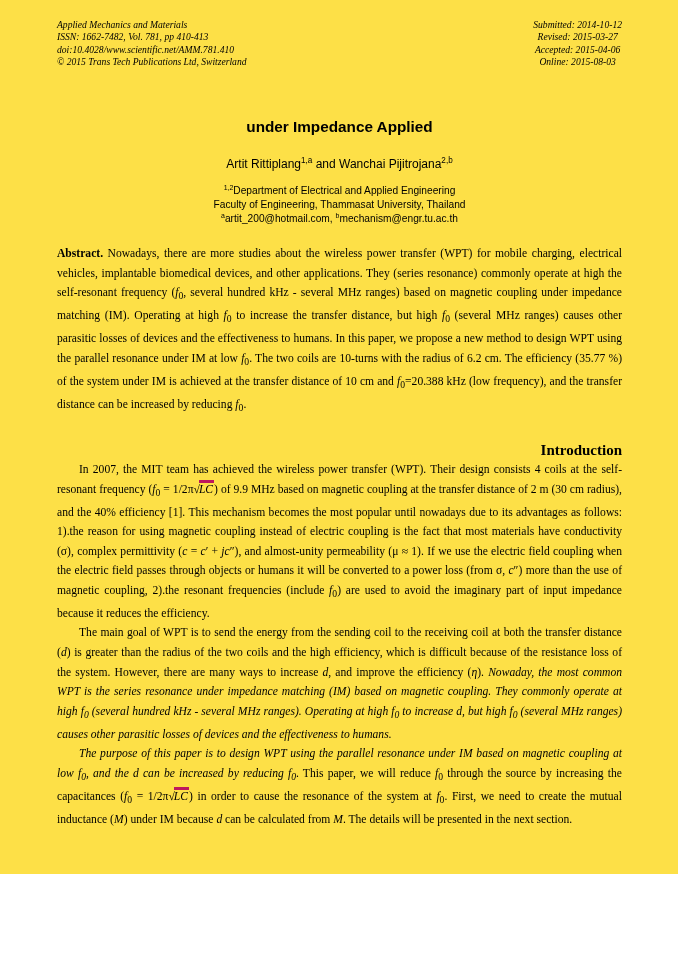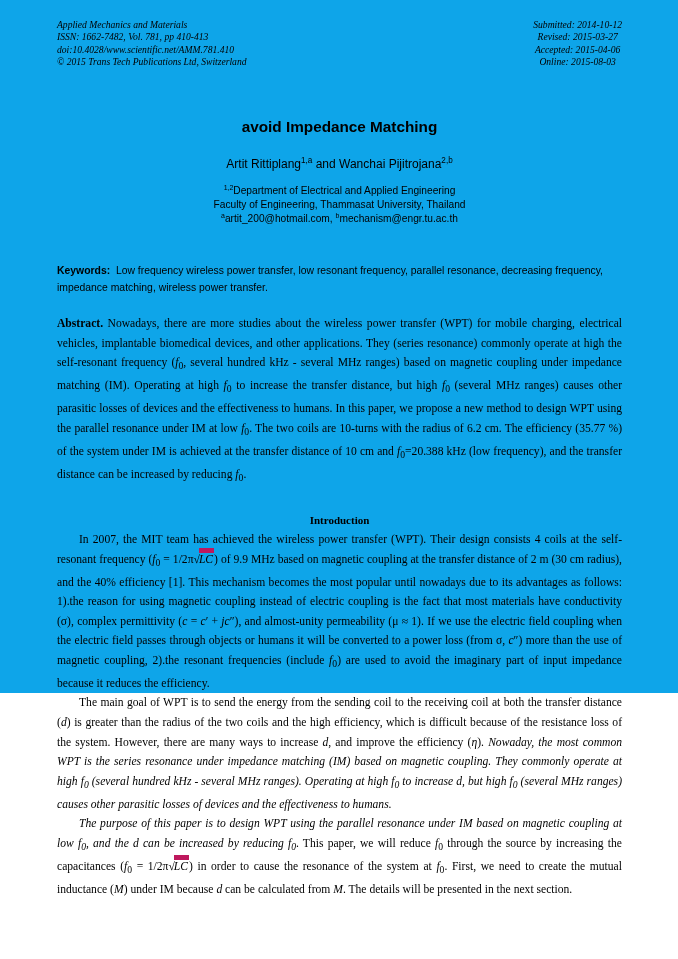--- a/index.html
+++ b/index.html
@@ -10,24 +10,24 @@
   body {
     width: 678px;
     height: 959px;
     font-family: "Liberation Serif", "DejaVu Serif", serif;
     color: #000000;
     overflow: hidden;
   }
   .page {
     position: relative;
     width: 678px;
-    height: 693px;
+    height: 874px;
     padding: 0;
     box-sizing: border-box;
-    background: #0ea5e9;
+    background: #fde047;
   }
   .content {
     position: absolute;
     left: 57px;
     top: 19px;
     width: 565px;
   }
 
   
   .journal-header {
@@ -93,43 +93,43 @@
     font-size: 11.6px;
     line-height: 19.6px;
     text-align: justify;
     text-justify: inter-word;
     margin-top: 18px;
   }
   .abstract .ab-label { font-weight: bold; }
 
   
   .section-heading {
-    font-size: 11px;
+    font-size: 15px;
     font-weight: bold;
     line-height: 19.6px;
     margin-top: 23px;
-    text-align: center;
+    text-align: right;
   }
 
   
   .body-par {
     font-size: 11.6px;
     line-height: 19.6px;
     text-align: justify;
     text-justify: inter-word;
     text-indent: 22px;
     margin-top: 5px;
   }
   .body-par.tight { margin-top: 0; }
 
   i, .it { font-style: italic; }
   .mathvar { font-style: italic; }
   .nowrap { white-space: nowrap; }
   .sqrt-wrap {
-    border-top: 5px solid #be185d;
+    border-top: 3px solid #be185d;
     padding: 0 1px 0 0;
     margin-left: -1px;
   }
 </style>
 </head>
 <body>
 
 <div class="page">
   <div class="content">
 
@@ -143,37 +143,33 @@
       <div class="right-col">
         <div class="line">Submitted: 2014-10-12</div>
         <div class="line">Revised: 2015-03-27</div>
         <div class="line">Accepted: 2015-04-06</div>
         <div class="line">Online: 2015-08-03</div>
       </div>
     </div>
 
     <div class="title">
       <br>
-      <span>avoid Impedance Matching</span>
+      <span>under Impedance Applied</span>
     </div>
 
     <div class="authors">
       <span>Artit Rittiplang</span><sup>1,a</sup><span> and </span><span>Wanchai Pijitrojana</span><sup>2,b</sup>
     </div>
 
     <div class="affil">
       <div class="aline"><sup>1,2</sup><span>Department of Electrical and Applied Engineering</span></div>
       <div class="aline">Faculty of Engineering, Thammasat University, Thailand</div>
       <div class="aline"><sup>a</sup><span>artit_200@hotmail.com, </span><sup>b</sup><span>mechanism@engr.tu.ac.th</span></div>
     </div>
 
-    <div class="keywords">
-      <span class="kw-label">Keywords:</span>&nbsp;
-      <span>Low frequency wireless power transfer, low resonant frequency, parallel resonance, decreasing frequency, impedance matching, wireless power transfer.</span>
-    </div>
 
     <div class="abstract">
       <span class="ab-label">Abstract.</span><span> Nowadays, there are more studies about the wireless power transfer (WPT) for mobile charging, electrical vehicles, implantable biomedical devices, and other applications. They (series resonance) commonly operate at high the self-resonant frequency (</span><span class="mathvar">f</span><sub>0</sub><span>, several hundred kHz - several MHz ranges) based on magnetic coupling under impedance matching (IM). Operating at high </span><span class="mathvar">f</span><sub>0</sub><span> to increase the transfer distance, but high </span><span class="mathvar">f</span><sub>0</sub><span> (several MHz ranges) causes other parasitic losses of devices and the effectiveness to humans. In this paper, we propose a new method to design WPT using the parallel resonance under IM at low </span><span class="mathvar">f</span><sub>0</sub><span>. The two coils are 10-turns with the radius of 6.2 cm. The efficiency (35.77 %) of the system under IM is achieved at the transfer distance of 10 cm and </span><span class="mathvar">f</span><sub>0</sub><span>=20.388 kHz (low frequency), and the transfer distance can be increased by reducing </span><span class="mathvar">f</span><sub>0</sub><span>.</span>
     </div>
 
     <div class="section-heading">Introduction</div>
 
     <div class="body-par tight">
       <span>In 2007, the MIT team has achieved the wireless power transfer (WPT). Their design consists 4 coils at the self-resonant frequency (</span><span class="mathvar">f</span><sub>0</sub><span> = 1/2π</span><span class="nowrap"><span>√</span><span class="mathvar sqrt-wrap">LC</span></span><span>) of 9.9 MHz based on magnetic coupling at the transfer distance of 2 m (30 cm radius), and the 40% efficiency [1]. This mechanism becomes the most popular until nowadays due to its advantages as follows: 1).the reason for using magnetic coupling instead of electric coupling is the fact that most materials have conductivity (σ), complex permittivity (</span><span class="mathvar">c</span><span> = </span><span class="mathvar">c</span><span>′</span><span> + </span><span class="mathvar">j</span><span class="mathvar">c</span><span>″</span><span>), and almost-unity permeability (μ ≈ 1). If we use the electric field coupling when the electric field passes through objects or humans it will be converted to a power loss (from σ, </span><span class="mathvar">c</span><span>″</span><span>) more than the use of magnetic coupling, 2).the resonant frequencies (include </span><span class="mathvar">f</span><sub>0</sub><span>) are used to avoid the imaginary part of input impedance because it reduces the efficiency.</span>
     </div>

